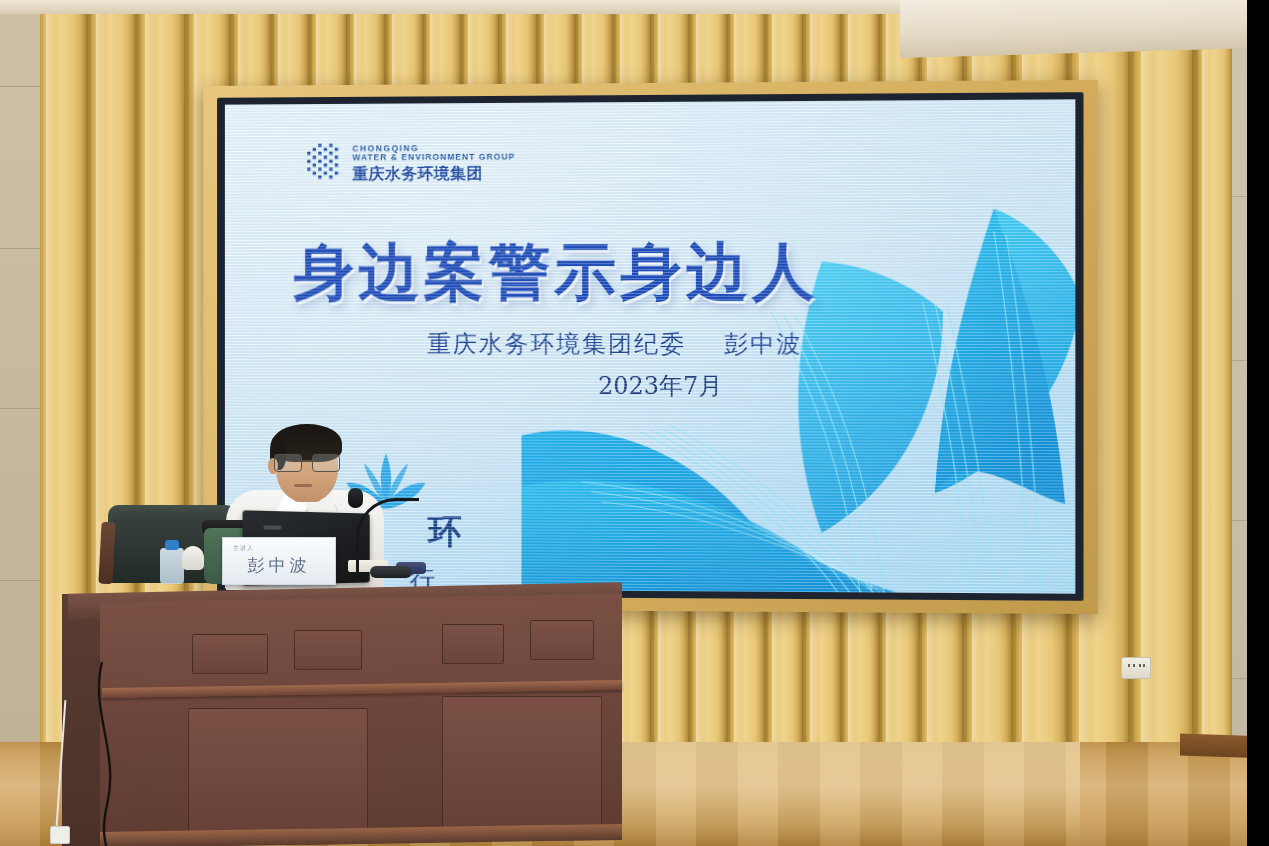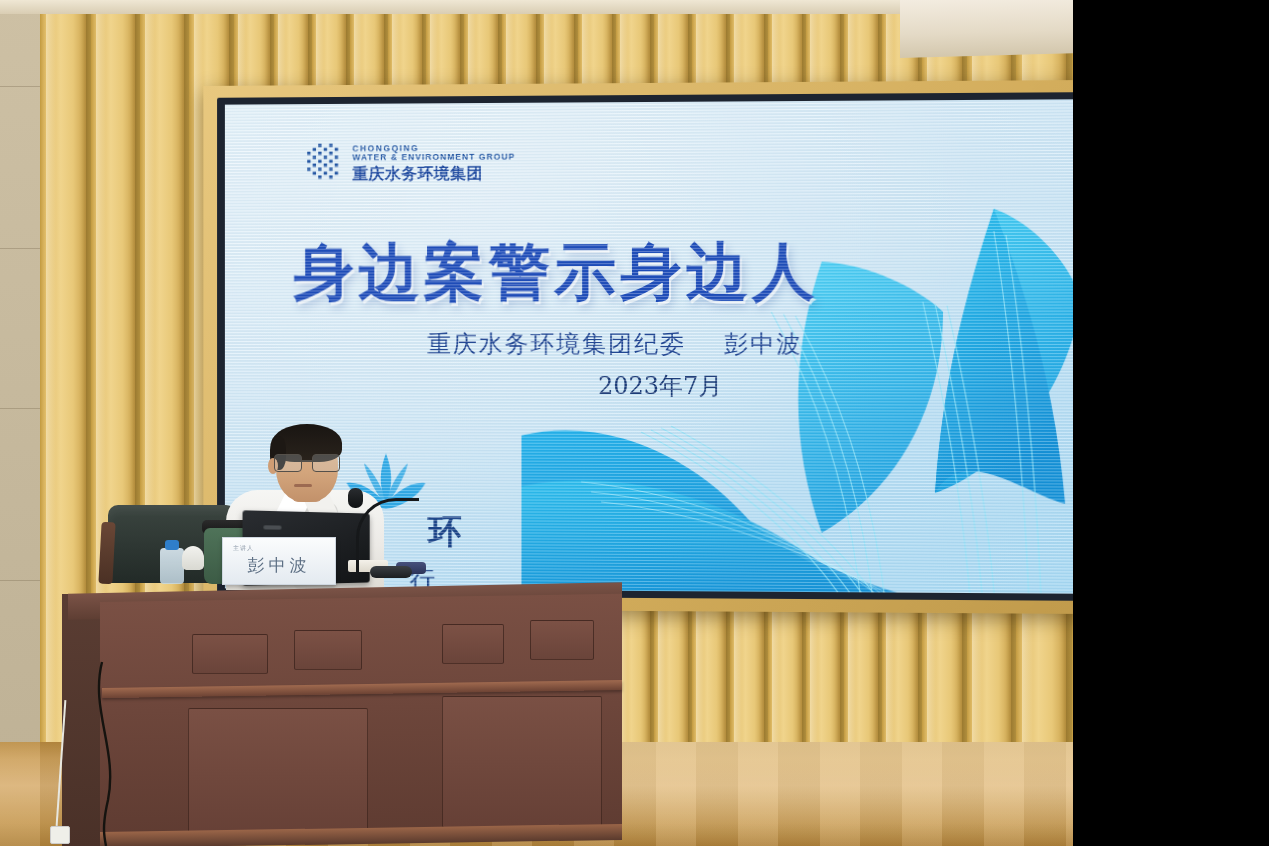--- a/index.html
+++ b/index.html
@@ -1,18 +1,18 @@
 <!DOCTYPE html>
 <html><head>
 <meta charset="utf-8">
 <style>
   html,body{margin:0;padding:0;background:#000;}
   body{font-family:"Liberation Sans",sans-serif;}
 
-  .scene{position:relative;width:1073px;height:846px;overflow:hidden;background:#d8c49a;}
+  .scene{position:relative;width:1247px;height:846px;overflow:hidden;background:#d8c49a;}
 
   
   .stone-wall{position:absolute;left:0;top:0;width:1269px;height:760px;
     background:
       linear-gradient(180deg,#cfc3a8 0%,#c9bda2 40%,#c3b79c 100%);
   }
   .stone-left{position:absolute;left:0;top:0;width:46px;height:780px;
     background:linear-gradient(180deg,#cdc0a4,#bfb296);}
   .stone-left .seam{position:absolute;left:0;width:46px;height:1px;background:rgba(120,105,80,.35);}
   .stone-right{position:absolute;left:1228px;top:0;width:41px;height:790px;

